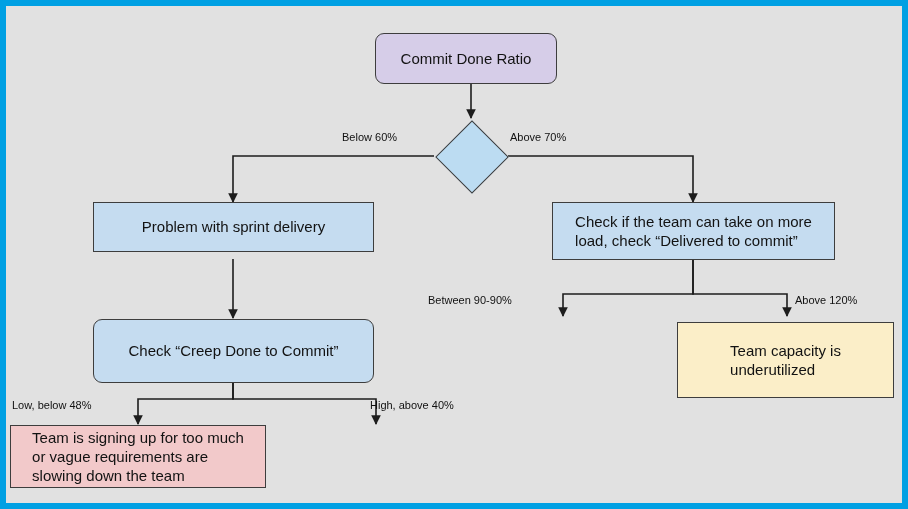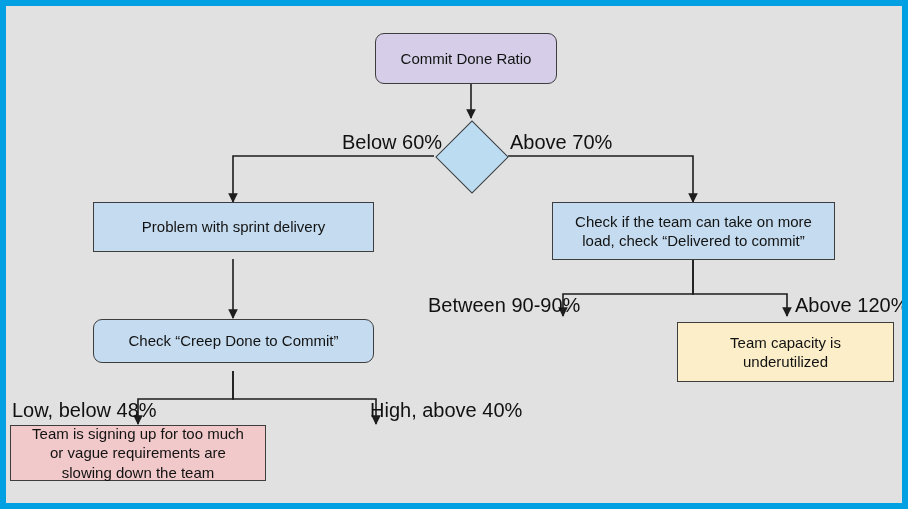--- a/index.html
+++ b/index.html
@@ -28,21 +28,21 @@
     width: 896px;
     height: 497px;
     display: block;
   }
 
   .node {
     position: absolute;
     display: flex;
     align-items: center;
     justify-content: center;
-    text-align: center;
+    text-align: left;
     border: 1.5px solid #3d3d3d;
     font-size: 15px;
     line-height: 1.28;
     color: #121212;
     padding: 4px 8px;
     white-space: pre-line;
     z-index: 2;
   }
 
   .rounded { border-radius: 9px; }
@@ -56,21 +56,21 @@
   .diamond {
     position: absolute;
     background: #bcdcf2;
     border: 1.5px solid #3d3d3d;
     transform: rotate(45deg);
     z-index: 2;
   }
 
   .edge-label {
     position: absolute;
-    font-size: 20px;
+    font-size: 11px;
     color: #111111;
     white-space: nowrap;
     line-height: 1;
     z-index: 3;
   }
 </style>
 </head>
 <body>
 
 <div id="canvas">
@@ -103,27 +103,27 @@
 
   <div class="node rounded n-purple" style="left:369px; top:27px; width:182px; height:51px;">Commit Done Ratio</div>
 
   <div class="diamond" style="left:440px; top:125px; width:52px; height:52px;"></div>
 
   <div class="node n-blue" style="left:87px; top:196px; width:281px; height:50px;">Problem with sprint delivery</div>
 
   <div class="node n-blue" style="left:546px; top:196px; width:283px; height:58px;">Check if the team can take on more
 load, check “Delivered to commit”</div>
 
-  <div class="node rounded n-blue" style="left:87px; top:313px; width:281px; height:44px;">Check “Creep Done to Commit”</div>
+  <div class="node rounded n-blue" style="left:87px; top:313px; width:281px; height:64px;">Check “Creep Done to Commit”</div>
 
 
-  <div class="node n-yellow" style="left:671px; top:316px; width:217px; height:60px;">Team capacity is
+  <div class="node n-yellow" style="left:671px; top:316px; width:217px; height:76px;">Team capacity is
 underutilized</div>
 
-  <div class="node n-red" style="left:4px; top:419px; width:256px; height:56px;">Team is signing up for too much
+  <div class="node n-red" style="left:4px; top:419px; width:256px; height:63px;">Team is signing up for too much
 or vague requirements are
 slowing down the team</div>
 
 
   <div class="edge-label" style="left:336px; top:126px;">Below 60%</div>
 
   <div class="edge-label" style="left:504px; top:126px;">Above 70%</div>
 
   <div class="edge-label" style="left:422px; top:289px;">Between 90-90%</div>
 

